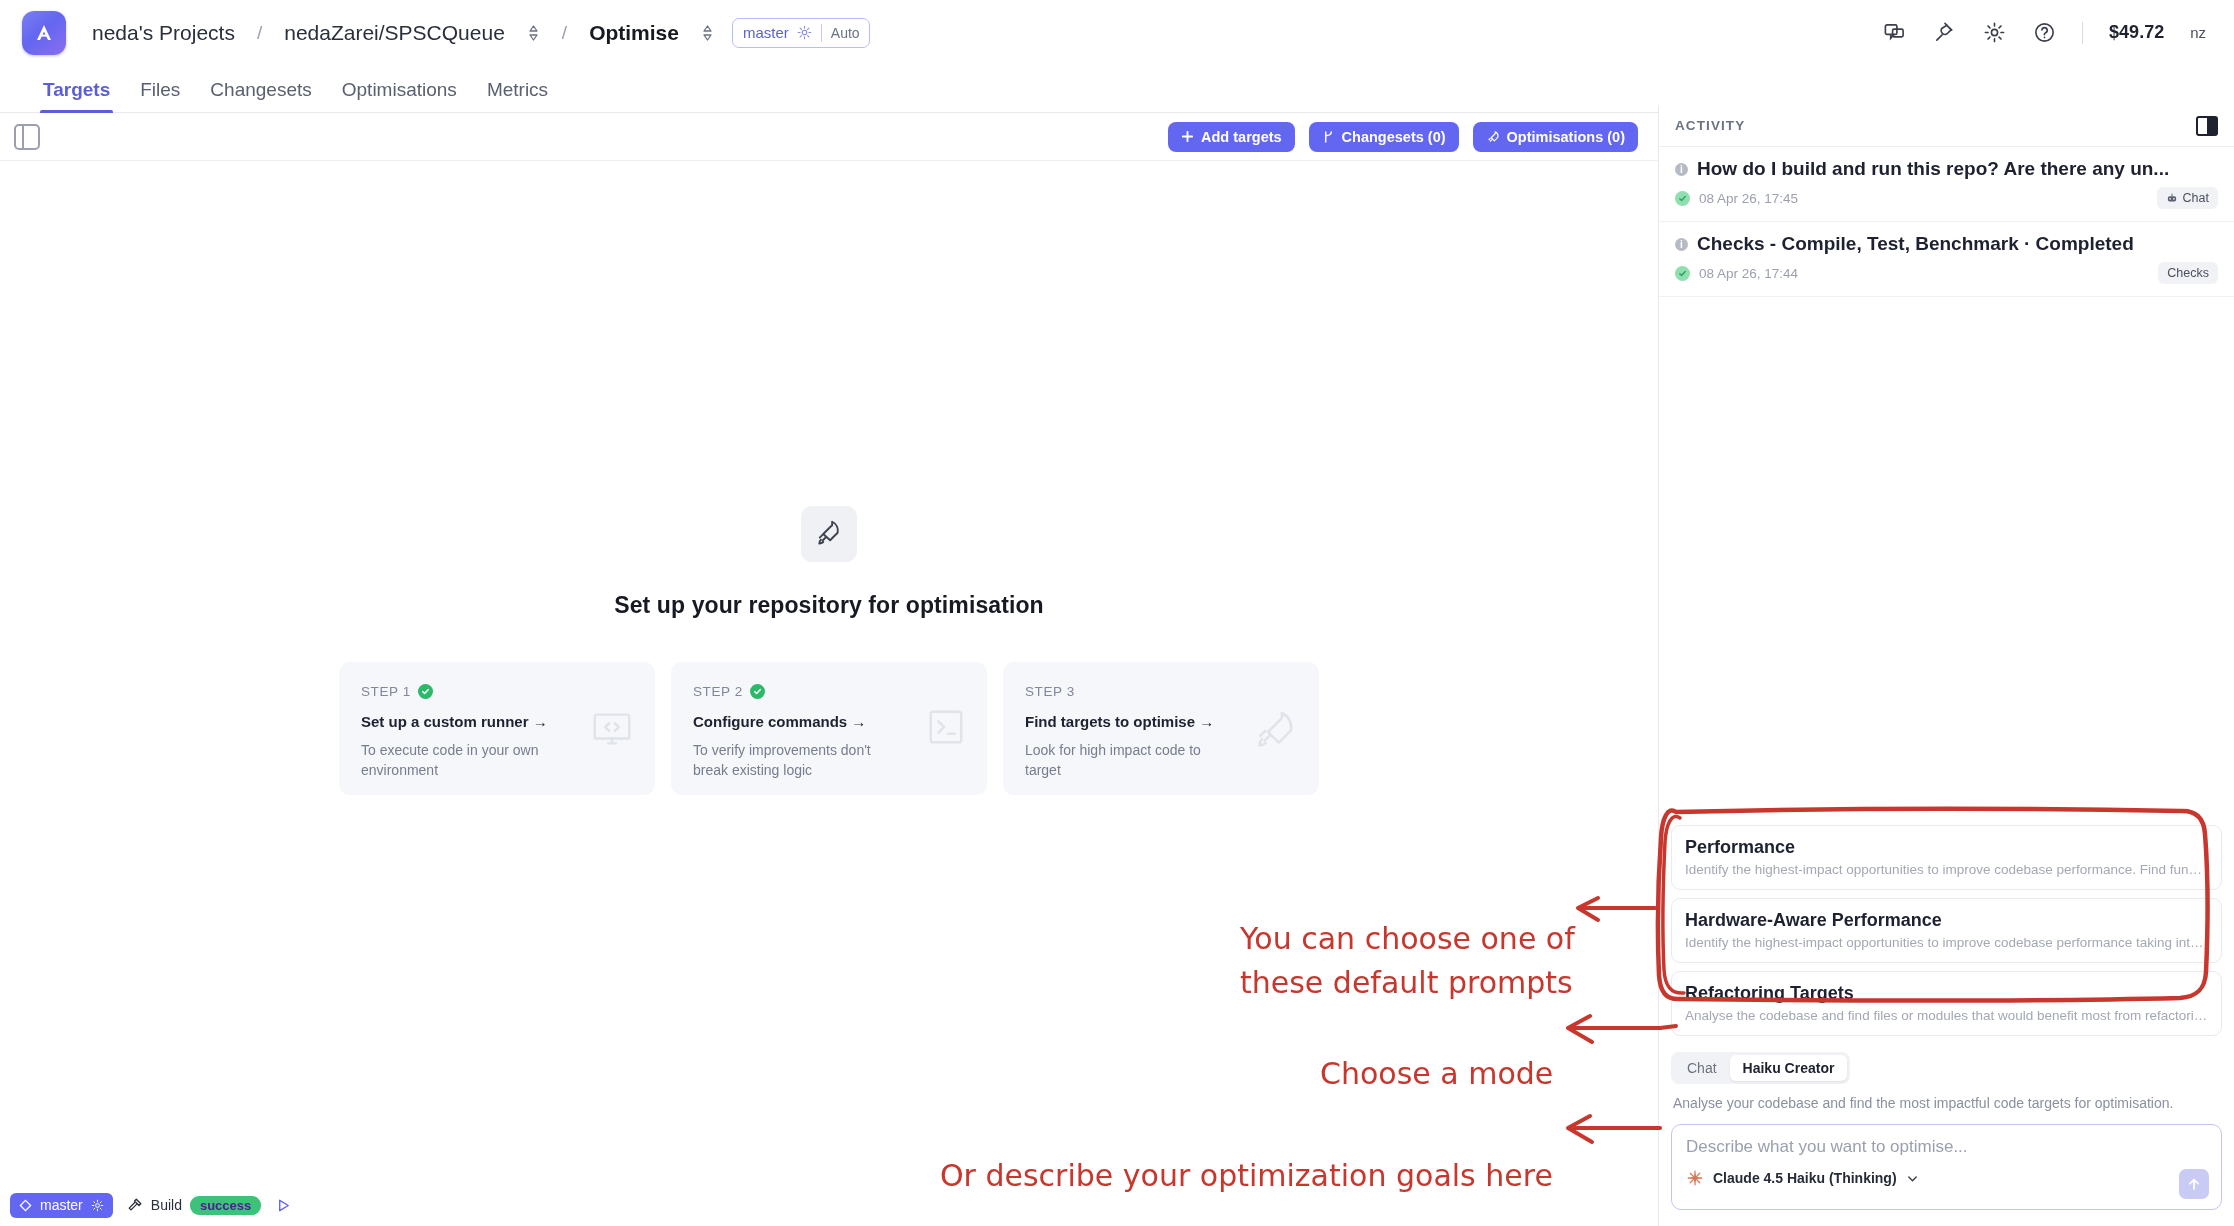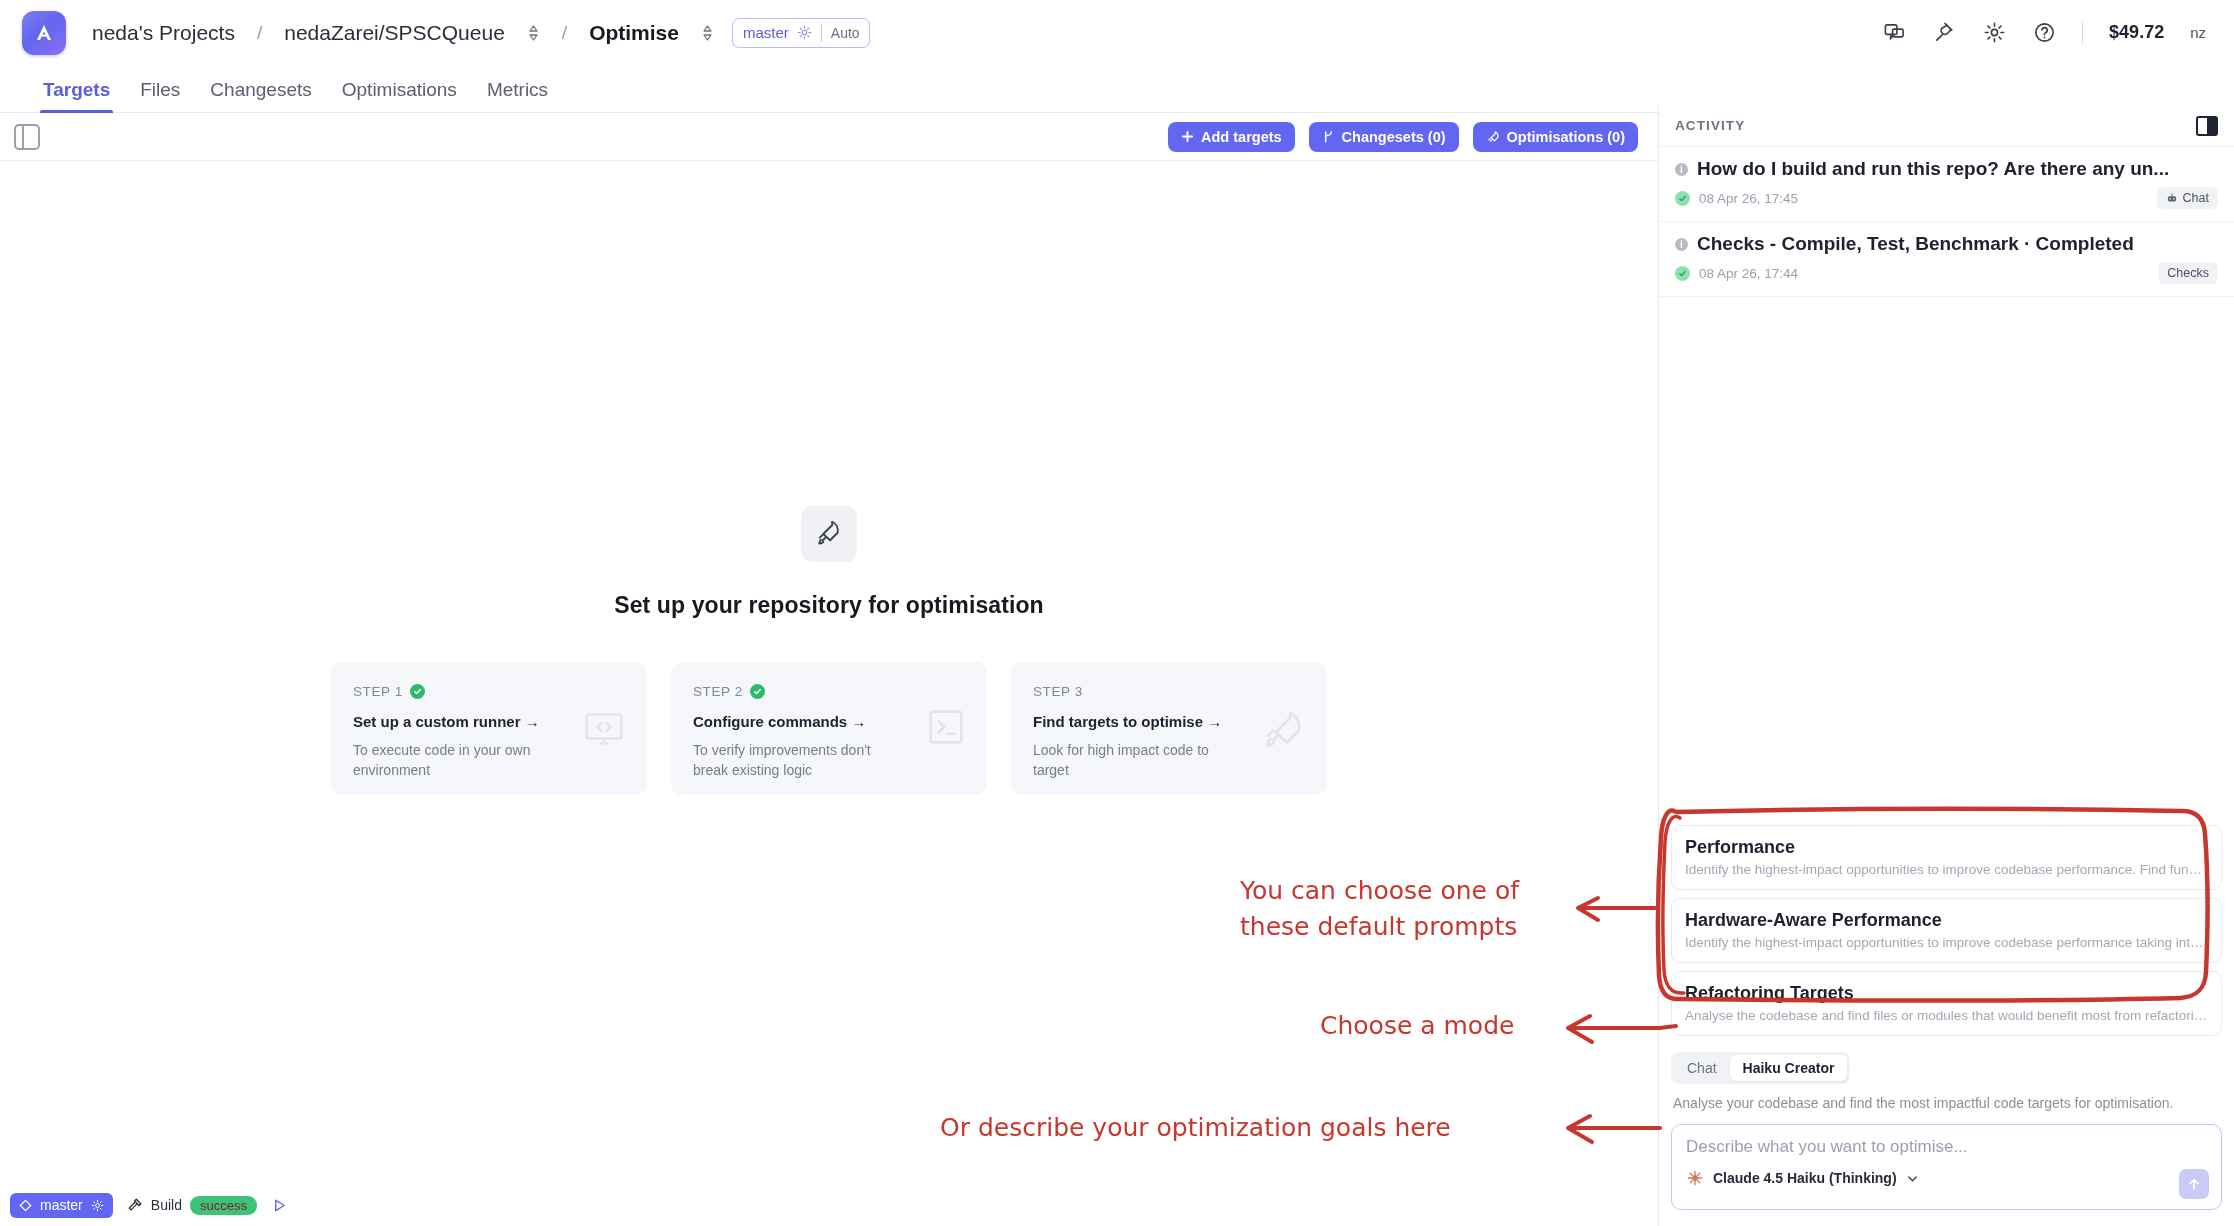--- a/index.html
+++ b/index.html
@@ -95,21 +95,21 @@
     display:flex; flex-direction:column; align-items:center;
     padding-top: 345px;
   }
   .rocket-box {
     width: 56px; height: 56px; border-radius: 11px; background:#f0f1f4;
     display:flex; align-items:center; justify-content:center; color:#3d4250;
   }
   .center h2 {
     margin-top: 30px; font-size: 23px; font-weight: 700; color:#171a22; letter-spacing:.1px;
   }
-  .steps { display:flex; gap: 24px; margin-top: 43px; }
+  .steps { display:flex; gap: 16px; margin-top: 43px; }
   .step {
     width: 316px; height: 133px; background:#f6f7fa; border-radius: 11px;
     padding: 22px 22px 0 22px; position:relative; overflow:hidden; cursor:pointer;
   }
   .step .lbl { font-size: 13.5px; color:#80879a; letter-spacing:.6px; display:flex; align-items:center; gap:7px; }
   .check {
     width: 15px; height: 15px; border-radius:50%; background:#2cb96a;
     display:inline-flex; align-items:center; justify-content:center;
   }
   .step .title { margin-top: 14px; font-size: 15px; font-weight: 700; color:#1d2130; }
@@ -194,27 +194,27 @@
   
   .statusbar {
     position:absolute; left:0; bottom:0; width: 1658px; height: 42px;
     display:flex; align-items:center; padding-left: 10px; gap: 14px;
   }
   .sb-branch {
     background:#6366f1; color:#fff; border-radius: 6px; height: 25px;
     padding: 0 9px; display:inline-flex; align-items:center; gap:8px; font-size: 14px; cursor:pointer;
   }
   .sb-build { display:inline-flex; align-items:center; gap: 8px; font-size: 14px; color:#2a2f3c; cursor:pointer; }
-  .sb-succ { background:#3ec27a; color:#7f1d1d; border-radius: 9px; padding: 2px 10px; font-size: 13px; font-weight:400; }
+  .sb-succ { background:#3ec27a; color:#4c1d95; border-radius: 9px; padding: 2px 10px; font-size: 13px; font-weight:700; }
 
   
   .anno { position:absolute; left:0; top:0; width:2234px; height:1226px; pointer-events:none; }
   .anno-text {
     position:absolute; color:#c8372d; font-family:"DejaVu Sans", sans-serif;
-    font-size: 25px; line-height: 1.45; white-space:pre;
+    font-size: 30px; line-height: 1.45; white-space:pre;margin-top:44px;
   }
 </style>
 </head>
 <body>
 
 <div class="app">
 
   <div class="topbar">
     <div class="logo">
       <svg width="26" height="26" viewBox="0 0 26 26">

